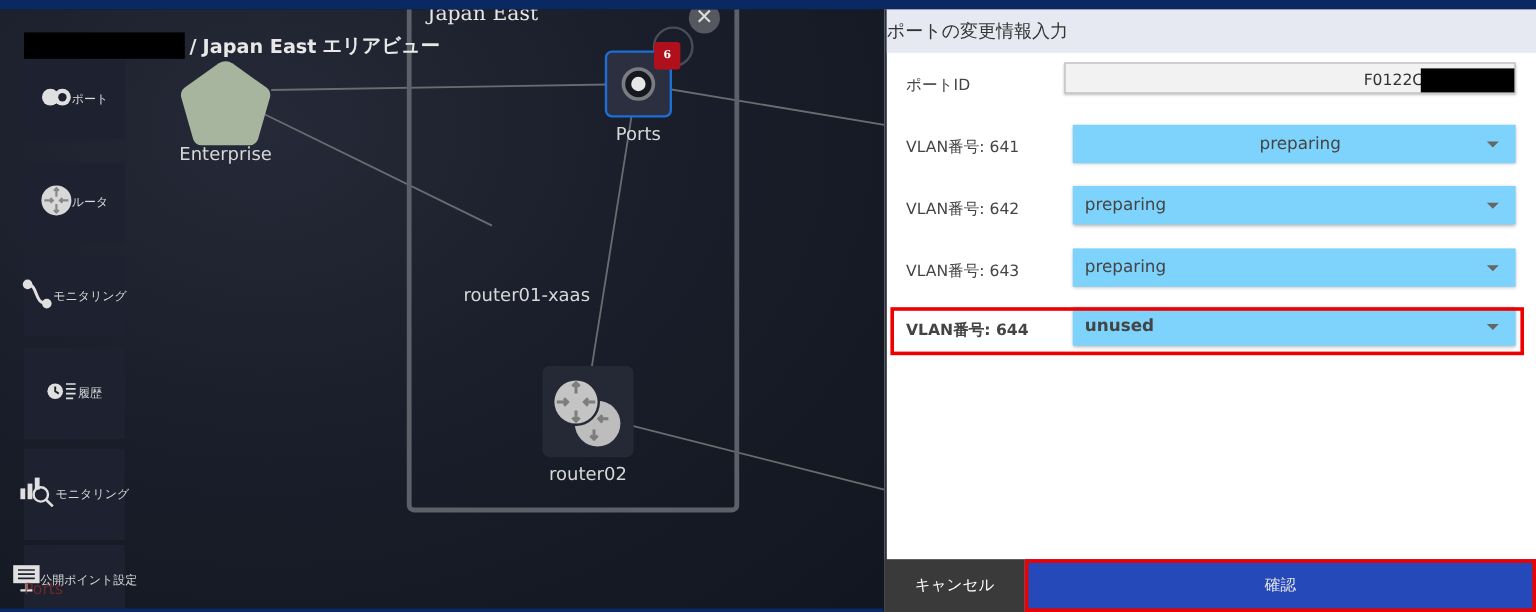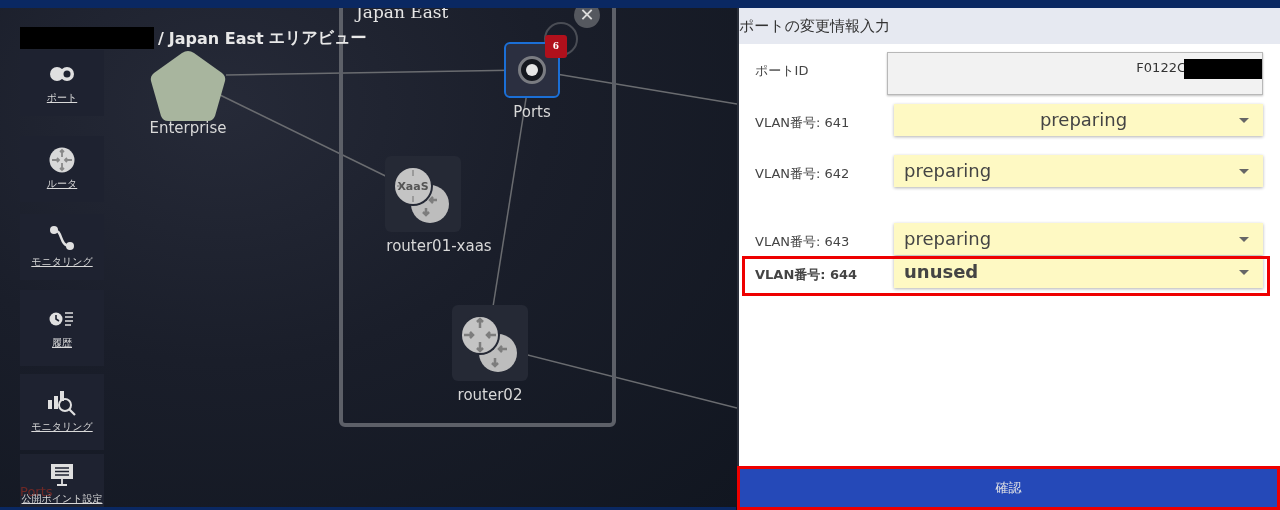--- a/index.html
+++ b/index.html
@@ -18,22 +18,22 @@
   .breadcrumb { position: absolute; left: 20px; top: 18px; height: 24px; display: flex; align-items: center; color: #e8e8e8; font-size: 16px; z-index: 3; }
   .redact { display: inline-block; background: #000; }
   .breadcrumb .redact { width: 134px; height: 22px; margin-right: 4px; }
   .breadcrumb .sep { margin: 0 5px 0 0; font-weight: bold; }
   .breadcrumb .region { font-weight: bold; margin-right: 5px; }
   .breadcrumb .view { font-weight: bold; }
 
   .sidebar { position: absolute; left: 20px; top: 42px; width: 84px; }
   .side-item {
     position: absolute; left: 0; width: 84px; height: 66px; background: #1e2230;
-    display: flex; flex-direction: column; align-items: center; justify-content: center;
-    color: #d9d9d9; font-size: 10px; cursor: pointer; text-decoration: underline;
+    display: flex; flex-direction: row; align-items: center; justify-content: center;
+    color: #d9d9d9; font-size: 10px; cursor: pointer;
   }
   .side-item .ico { height: 26px; display: flex; align-items: center; justify-content: center; margin-bottom: 4px; }
   .side-item .lbl { white-space: nowrap; }
 
   .region-box {
     position: absolute; left: 339px; top: -10px; width: 277px; height: 429px;
     border: 4px solid #5d6068; border-radius: 6px;
   }
   .region-title { position: absolute; left: 356px; top: -6px; font-family: "DejaVu Serif", "Liberation Serif", serif; font-size: 17px; color: #e6e6e6; }
   .close-btn {
@@ -59,28 +59,28 @@
     color: #fff; font-size: 9px; font-family: "DejaVu Serif", serif; font-weight: bold; text-align: center; line-height: 23px;
   }
 
   .router-tile { position: absolute; width: 76px; height: 76px; background: #252935; border-radius: 6px; }
 
   .panel { position: absolute; left: 737px; top: 8px; width: 543px; height: 502px; background: #ffffff; border-left: 2px solid #2a2f3a; }
   .panel-header { height: 36px; background: #e6e9f1; color: #333; font-size: 15px; line-height: 36px; padding-left: 0; }
   .form-row { position: absolute; left: 0; width: 541px; height: 40px; }
   .form-row .lbl { position: absolute; left: 16px; top: 10px; font-size: 13px; color: #444; }
   .readonly {
-    position: absolute; left: 148px; top: 0; width: 376px; height: 43px; background: #f2f2f2;
+    position: absolute; left: 148px; top: 0; width: 376px; height: 26px; background: #f2f2f2;
     border: 1px solid #b8b8b8; box-shadow: 0 1px 2px rgba(0,0,0,0.25);
     font-size: 13px; color: #333; line-height: 30px; padding-left: 4px;
   }
   .readonly .redact { width: 78px; height: 20px; vertical-align: middle; margin-left: -2px; }
   .select {
-    position: absolute; left: 155px; top: 0; width: 369px; height: 32px; background: #fef9c3;
-    box-shadow: 0 1px 3px rgba(0,0,0,0.3); font-size: 18px; color: #444; line-height: 32px; padding-left: 10px; cursor: pointer;
+    position: absolute; left: 155px; top: 0; width: 369px; height: 32px; background: #7dd3fc;
+    box-shadow: 0 1px 3px rgba(0,0,0,0.3); font-size: 14px; color: #444; line-height: 32px; padding-left: 10px; cursor: pointer;
   }
   .select .caret { position: absolute; right: 14px; top: 14px; width: 0; height: 0; border-left: 5px solid transparent; border-right: 5px solid transparent; border-top: 5px solid #666; }
 
   .highlight-row { position: absolute; left: 742px; top: 256px; width: 528px; height: 40px; border: 3px solid #ee0000; }
 
   .footer { position: absolute; left: 737px; top: 466px; width: 543px; height: 44px; display: flex; }
   .btn-cancel { width: 117px; height: 44px; background: #3a3a3a; color: #fff; font-size: 13px; display: flex; align-items: center; justify-content: center; cursor: pointer; }
   .btn-confirm { flex: 1; height: 44px; background: #2549b8; color: #e5e5e5; font-size: 13px; display: flex; align-items: center; justify-content: center; border: 3px solid #ee0000; cursor: pointer; }
 
   .ghost-ports { position: absolute; left: 20px; top: 476px; color: #8a2a22; font-size: 13px; opacity: 0.75; }
@@ -118,31 +118,20 @@
   <div class="node-label" style="left:140px; top:111px; width:96px;">Enterprise</div>
 
   <div class="ports-node">
     <div class="outer">
         <div class="inner"></div>
       </div>
   </div>
   <div class="badge">6</div>
   <div class="node-label" style="left:500px; top:95px; width:64px;">Ports</div>
 
-  <div class="router-tile" style="left:385px; top:148px;">
-    <svg width="76" height="76" viewBox="0 0 76 76">
-      <circle cx="45" cy="48" r="19" fill="#bdbdbd"></circle>
-      <path d="M52 44 l-7 0 m3 -3 l-3 3 l3 3" stroke="#7d7d7d" stroke-width="2.5" fill="none"></path>
-      <path d="M41 52 l0 7 m-3 -3 l3 3 l3 -3" stroke="#7d7d7d" stroke-width="2.5" fill="none"></path>
-      <circle cx="28" cy="30" r="20" fill="#252935"></circle>
-      <circle cx="28" cy="30" r="18" fill="#c4c4c4"></circle>
-      <path d="M28 14 l0 6 M28 40 l0 6 M12 30 l5 0" stroke="#9a9a9a" stroke-width="2"></path>
-      <text x="28" y="34" text-anchor="middle" font-family="DejaVu Sans, sans-serif" font-size="11" font-weight="bold" fill="#555">XaaS</text>
-    </svg>
-  </div>
   <div class="node-label" style="left:376px; top:229px; width:126px;">router01-xaas</div>
 
   <div class="router-tile" style="left:452px; top:297px;">
     <svg width="76" height="76" viewBox="0 0 76 76">
       <circle cx="46" cy="48" r="19" fill="#bdbdbd"></circle>
       <path d="M55 44 l-8 0 m3 -3 l-3 3 l3 3" stroke="#7d7d7d" stroke-width="2.5" fill="none"></path>
       <path d="M43 53 l0 8 m-3 -3 l3 3 l3 -3" stroke="#7d7d7d" stroke-width="2.5" fill="none"></path>
       <circle cx="28" cy="30" r="20" fill="#252935"></circle>
       <circle cx="28" cy="30" r="18" fill="#c4c4c4"></circle>
       <path d="M28 14 l0 9 m-3 -6 l3 -3 l3 3" stroke="#7d7d7d" stroke-width="2.5" fill="none"></path>
@@ -240,34 +229,35 @@
   </div>
 
   <div class="form-row" style="top:147px;">
     <span class="lbl">VLAN番号: 642</span>
     <div class="select">
       <span>preparing</span>
       <span class="caret"></span>
     </div>
   </div>
 
-  <div class="form-row" style="top:215px;">
+  <div class="form-row" style="top:199px;">
     <span class="lbl">VLAN番号: 643</span>
     <div class="select">
       <span>preparing</span>
       <span class="caret"></span>
     </div>
   </div>
 
   <div class="form-row" style="top:248px;font-weight:bold;">
     <span class="lbl">VLAN番号: 644</span>
     <div class="select">
       <span>unused</span>
       <span class="caret"></span>
     </div>
   </div>
 </div>
 
 <div class="highlight-row"></div>
 
 <div class="footer">
+  <div class="btn-cancel">キャンセル</div>
   <div class="btn-confirm">確認</div>
 </div>
 
 </body></html>

